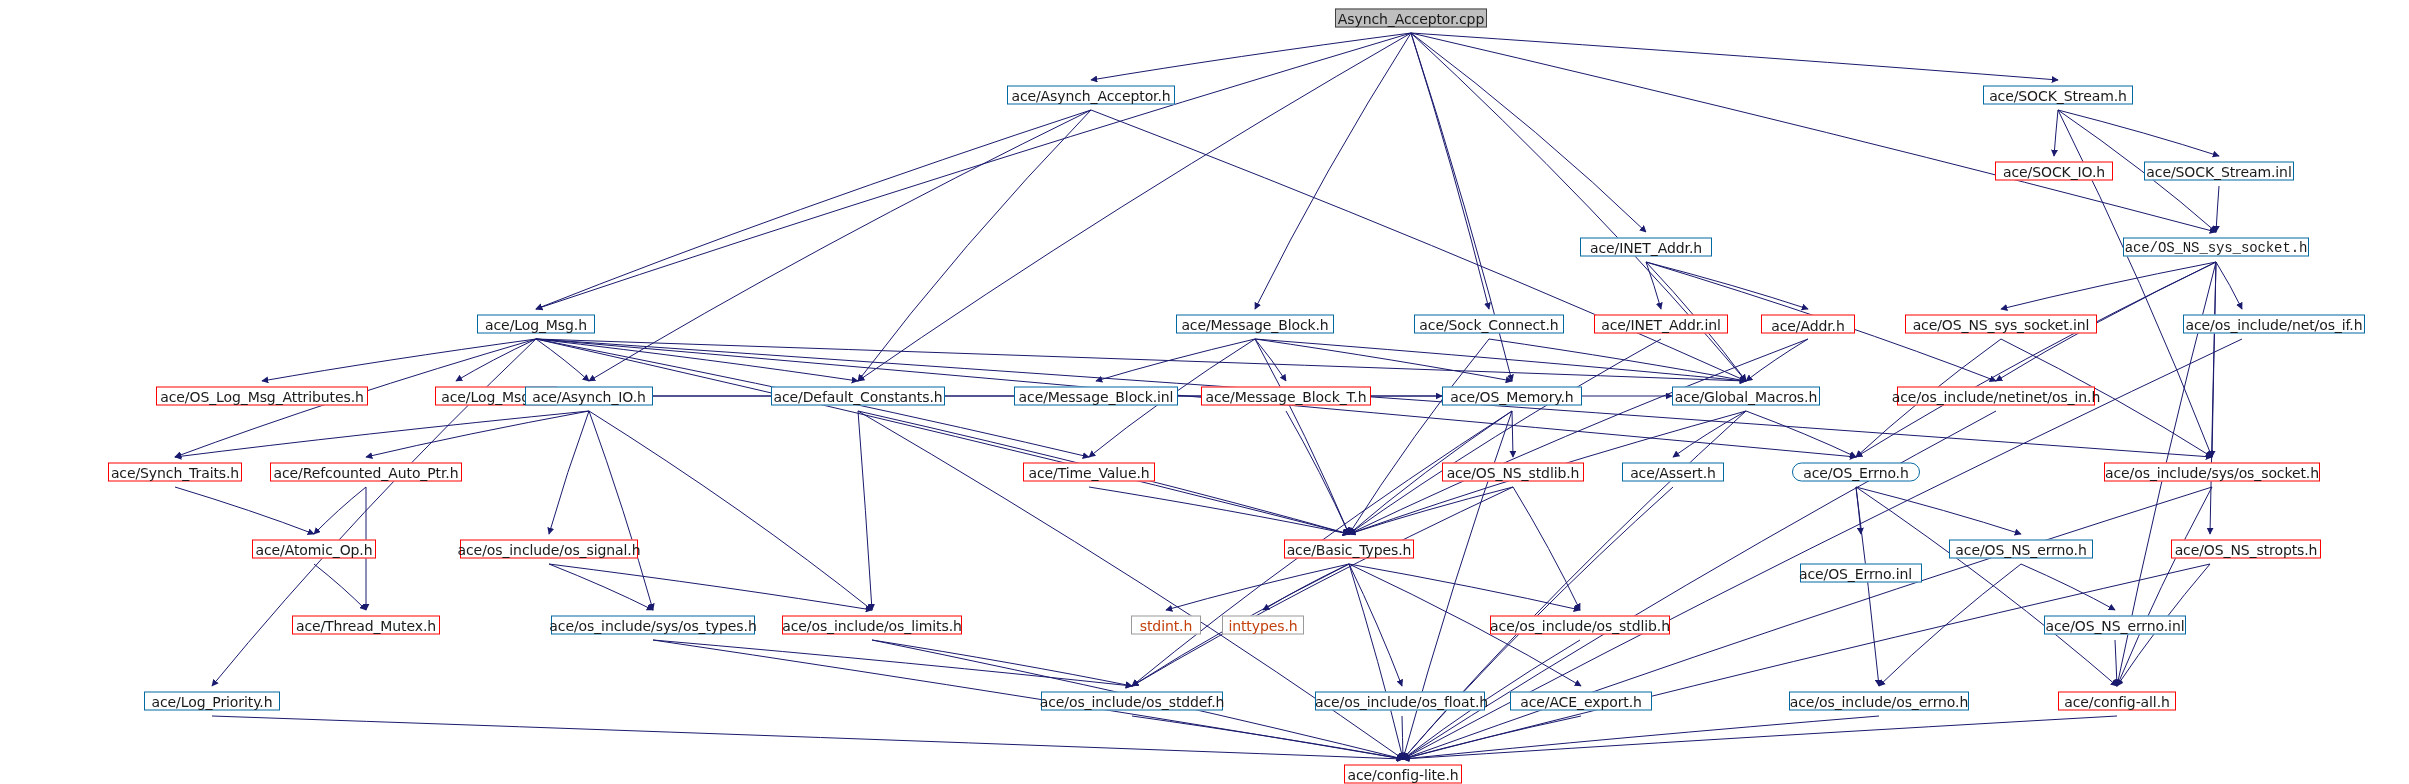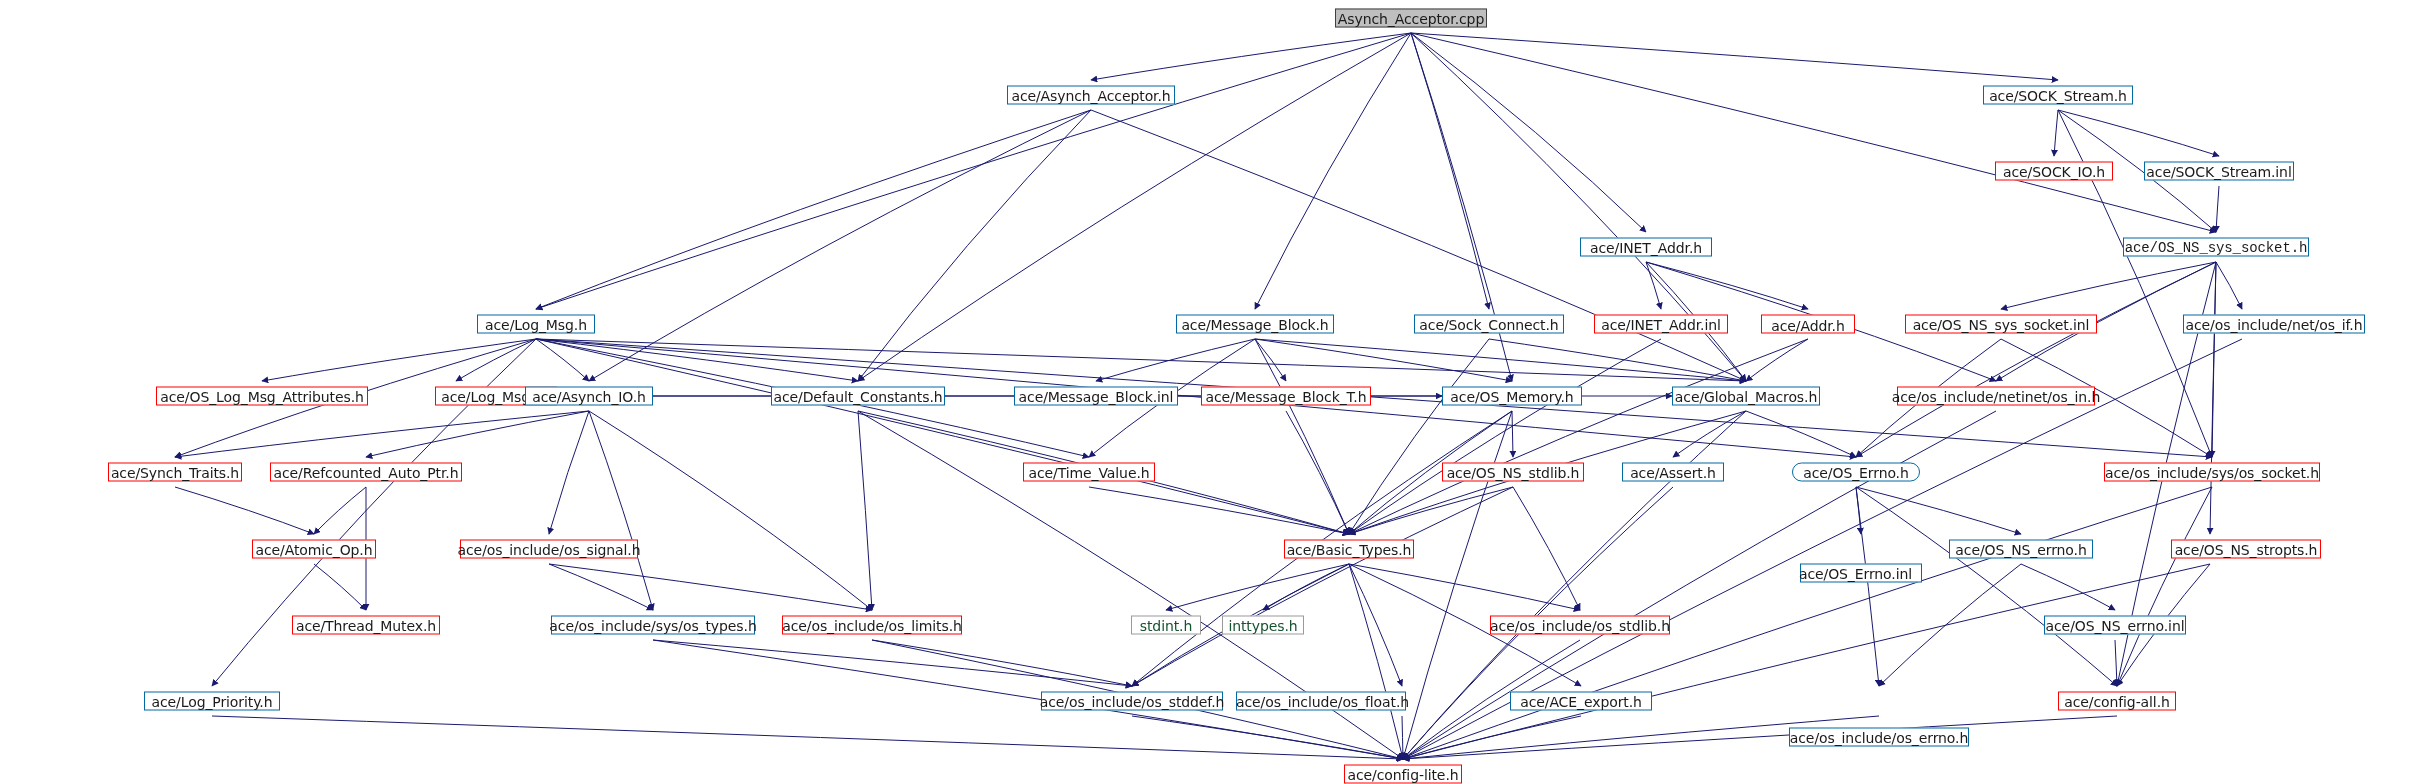--- a/index.html
+++ b/index.html
@@ -30,21 +30,21 @@
     color:#1a1a1a;
     font-size:14px;
     line-height:1;
     white-space:nowrap;
     padding:0 9px;
     letter-spacing:-0.1px;
     transform:translate(-50%,-50%);
     z-index:5;
   }
   .node.red{ border-color:#ff0000; }
-  .node.grey{ border-color:#9a9a9a; color:#14532d; }
+  .node.grey{ border-color:#9a9a9a; color:#c2410c; }
   .node.root{ background:#bfbfbf; border-color:#404040; }
   .node-label{ pointer-events:none; }
 </style>
 </head>
 <body>
 
 <div id="graph-root">
   <svg id="edge-layer" viewBox="0 0 2409 784" preserveAspectRatio="none">
     <defs>
       <marker id="arrow" viewBox="0 0 10 10" refX="9" refY="5" markerWidth="7" markerHeight="7" orient="auto-start-reverse">
@@ -298,27 +298,27 @@
       </div>
       <div class="node" style="left: 2115px; top: 625px; width: 142px;">
         <span class="node-label">ace/OS_NS_errno.inl</span>
       </div>
       <div class="node" style="left: 212px; top: 701px; width: 136px;">
         <span class="node-label">ace/Log_Priority.h</span>
       </div>
       <div class="node" style="left: 1132px; top: 701px; width: 182px;">
         <span class="node-label">ace/os_include/os_stddef.h</span>
       </div>
-      <div class="node" style="left: 1321px; top: 701px; width: 170px; padding-left: 12px;">
+      <div class="node" style="left: 1400px; top: 701px; width: 170px; padding-left: 12px;">
         <span class="node-label">ace/os_include/os_float.h</span>
       </div>
       <div class="node" style="left: 1581px; top: 701px; width: 142px;">
         <span class="node-label">ace/ACE_export.h</span>
       </div>
-      <div class="node" style="left: 1879px; top: 701px; width: 180px; margin-top: 36px;">
+      <div class="node" style="left: 1879px; top: 701px; width: 180px;">
         <span class="node-label">ace/os_include/os_errno.h</span>
       </div>
       <div class="node red" style="left: 2117px; top: 701px; width: 118px;">
         <span class="node-label">ace/config-all.h</span>
       </div>
       <div class="node red" style="left: 1403px; top: 774px; width: 118px;">
         <span class="node-label">ace/config-lite.h</span>
       </div>
     </div>
 </div>

